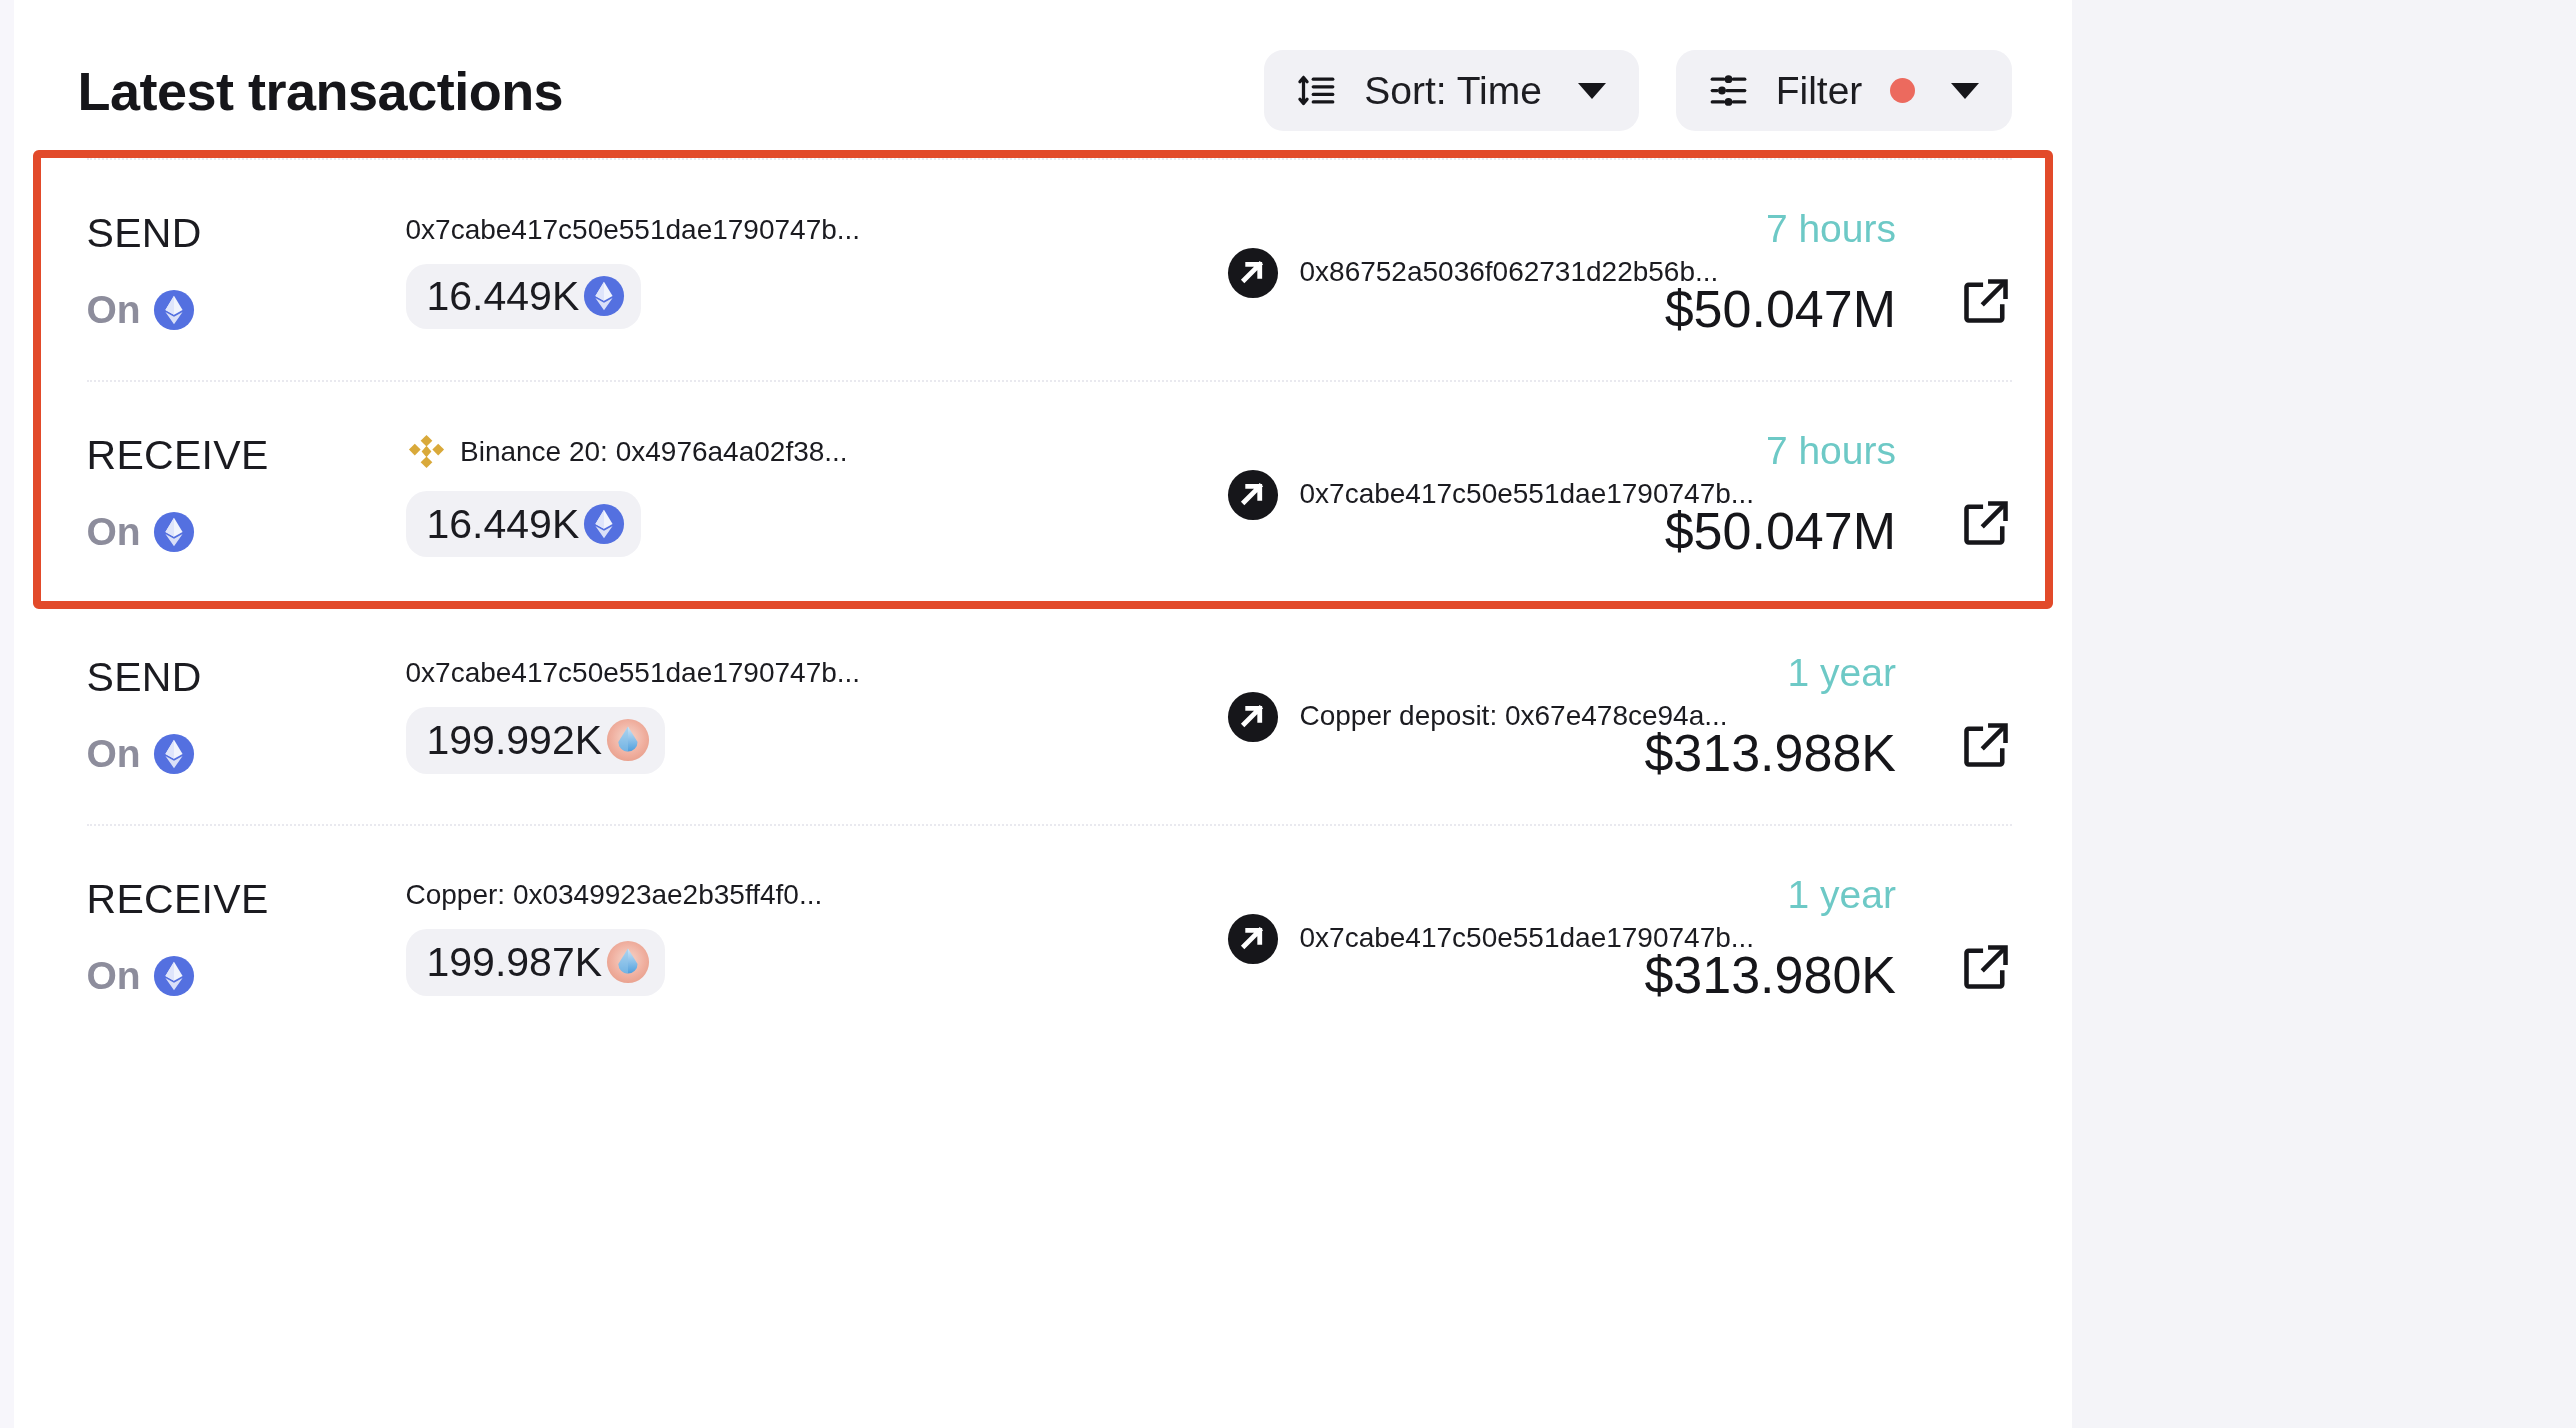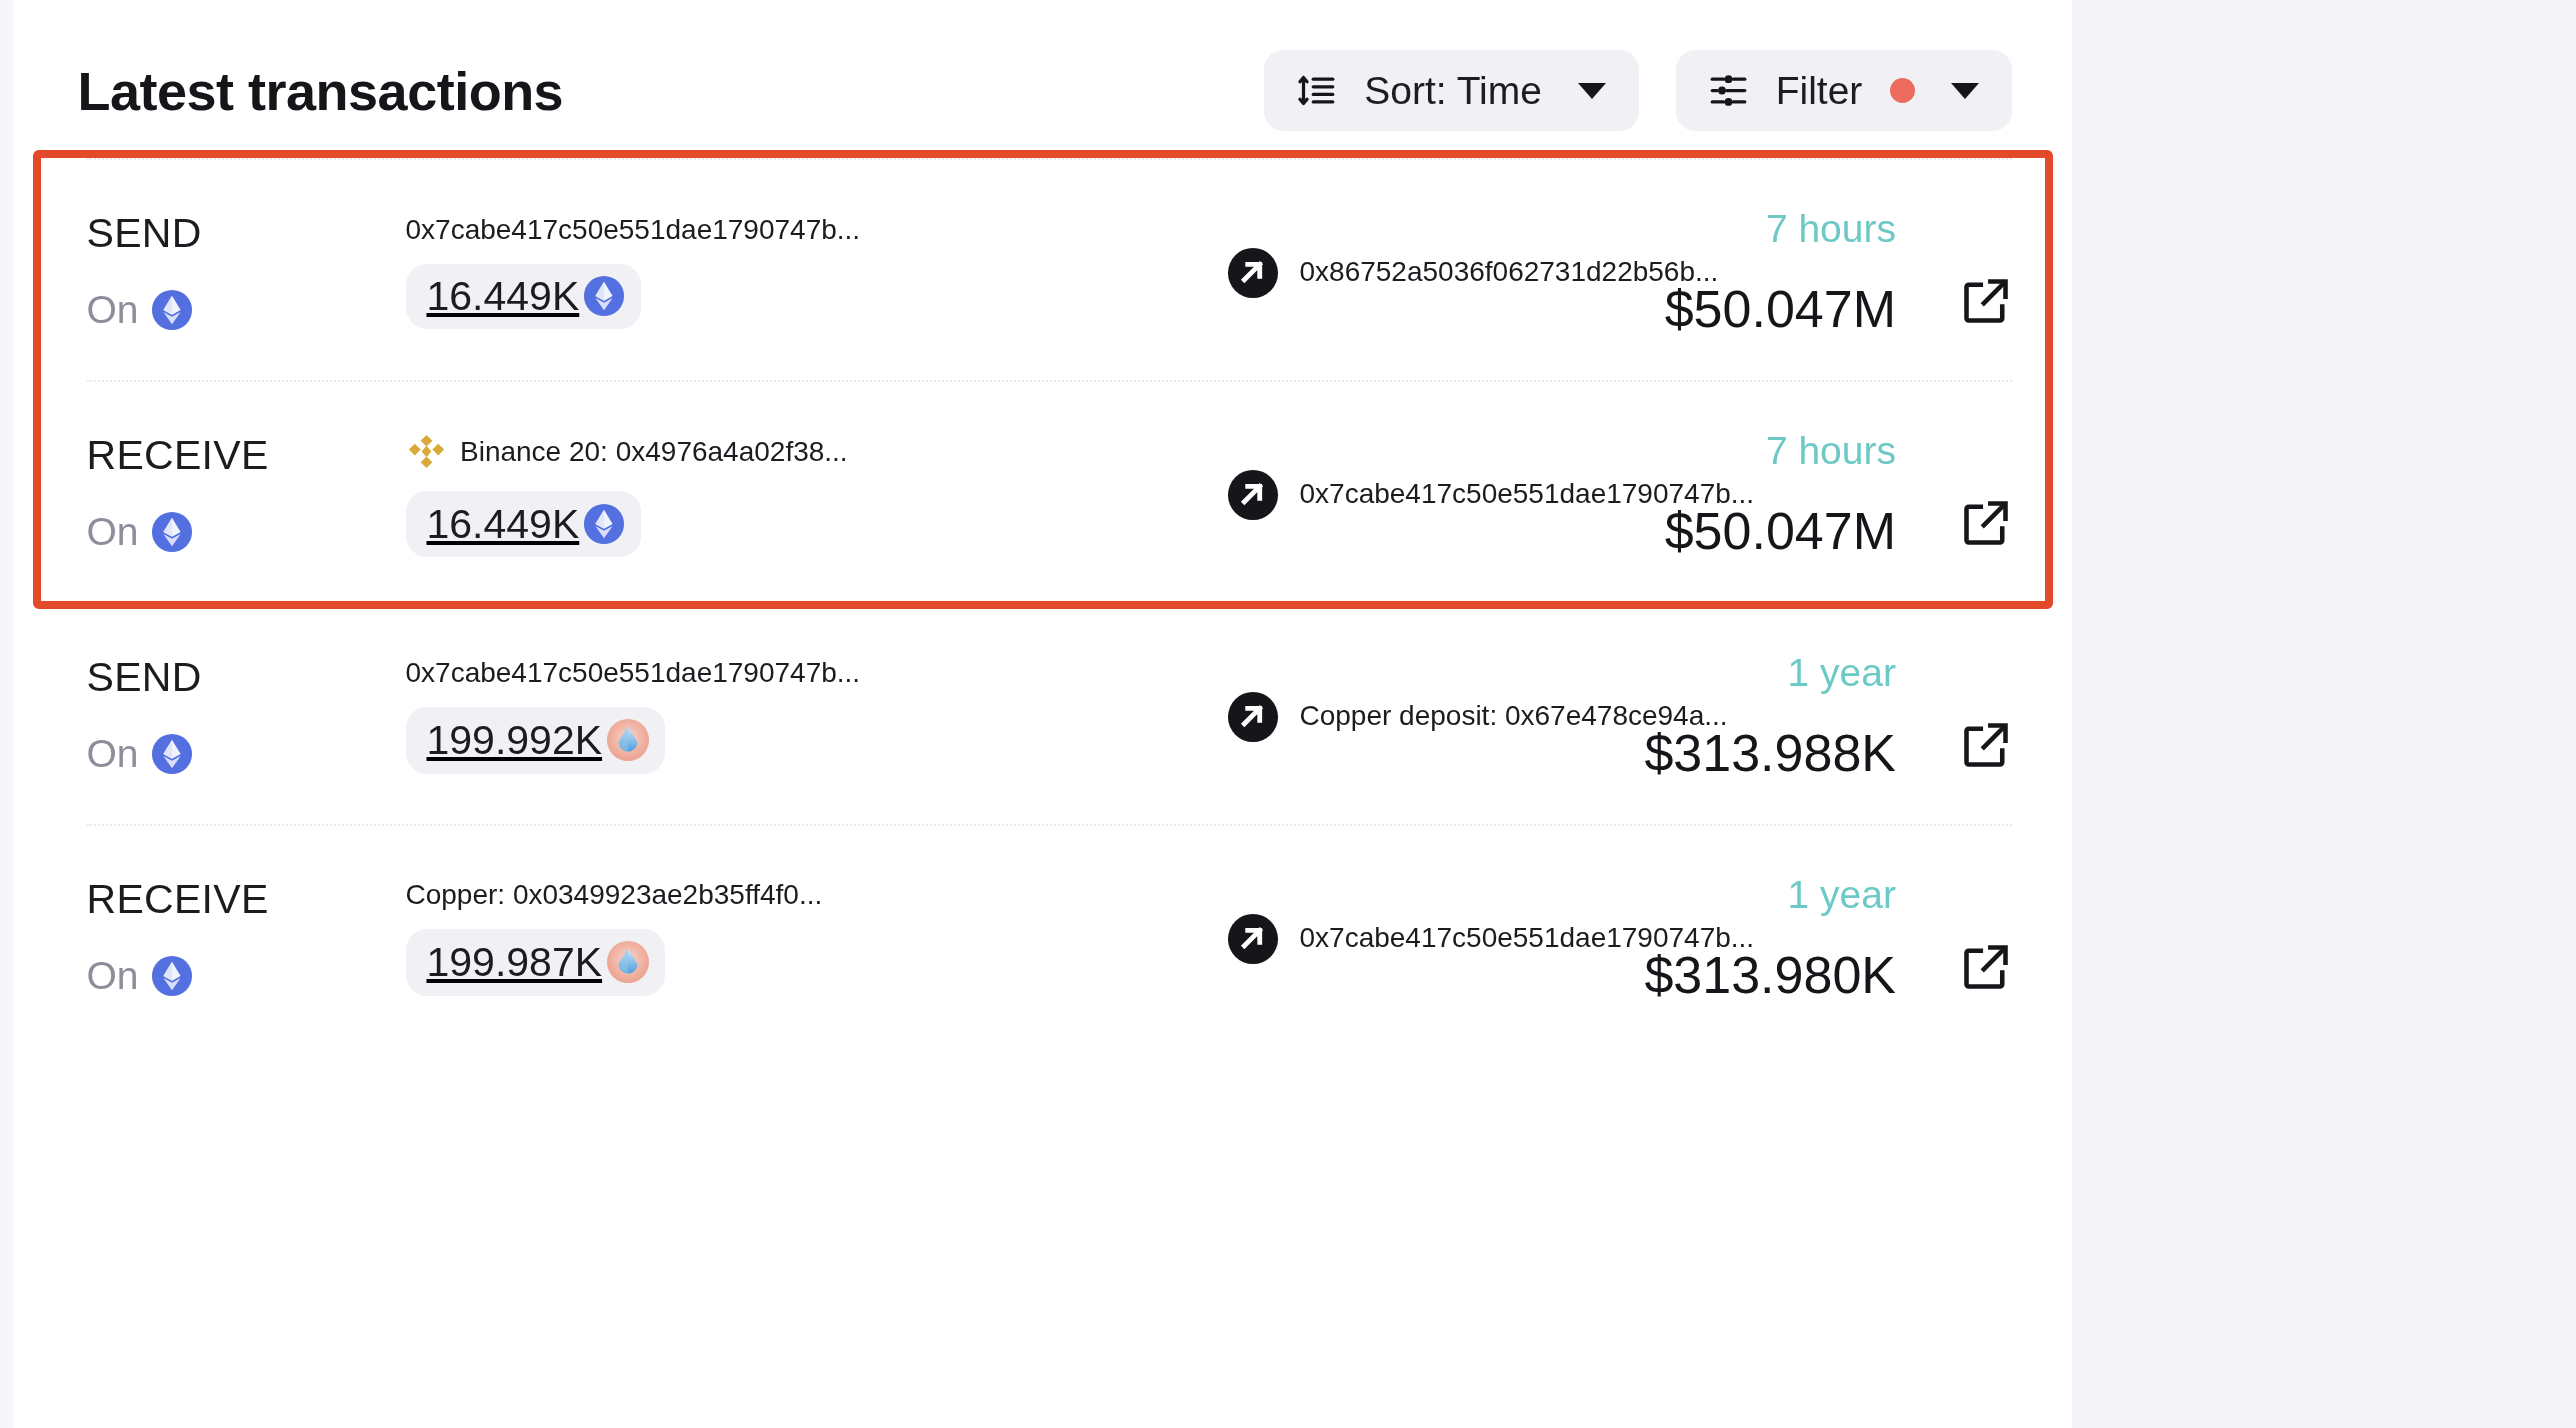--- a/index.html
+++ b/index.html
@@ -166,20 +166,21 @@
     font-size: 41px;
     color: #1b1b20;
     line-height: 1;
     letter-spacing: 0.3px;
   }
   .dir-chain {
     display: flex;
     align-items: center;
     gap: 12px;
     margin-top: 35px;
+    font-weight: bold;
   }
   .dir-on {
     font-size: 39px;
     color: #8d8d9c;
     line-height: 1;
   }
 
   
   .col-from {
     width: 801px;
@@ -196,21 +197,20 @@
     white-space: nowrap;
   }
   .amount-pill {
     display: inline-flex;
     align-items: center;
     gap: 3.9px;
     background: #f1f1f5;
     border-radius: 21px;
     padding: 11.6px 15.4px 11.6px 21px;
     margin-top: 19.3px;
-    text-decoration: underline;
   }
   .amount-text {
     font-size: 41px;
     color: #1b1b20;
     line-height: 1;
   }
 
   
   .col-arrow {
     width: 93px;

